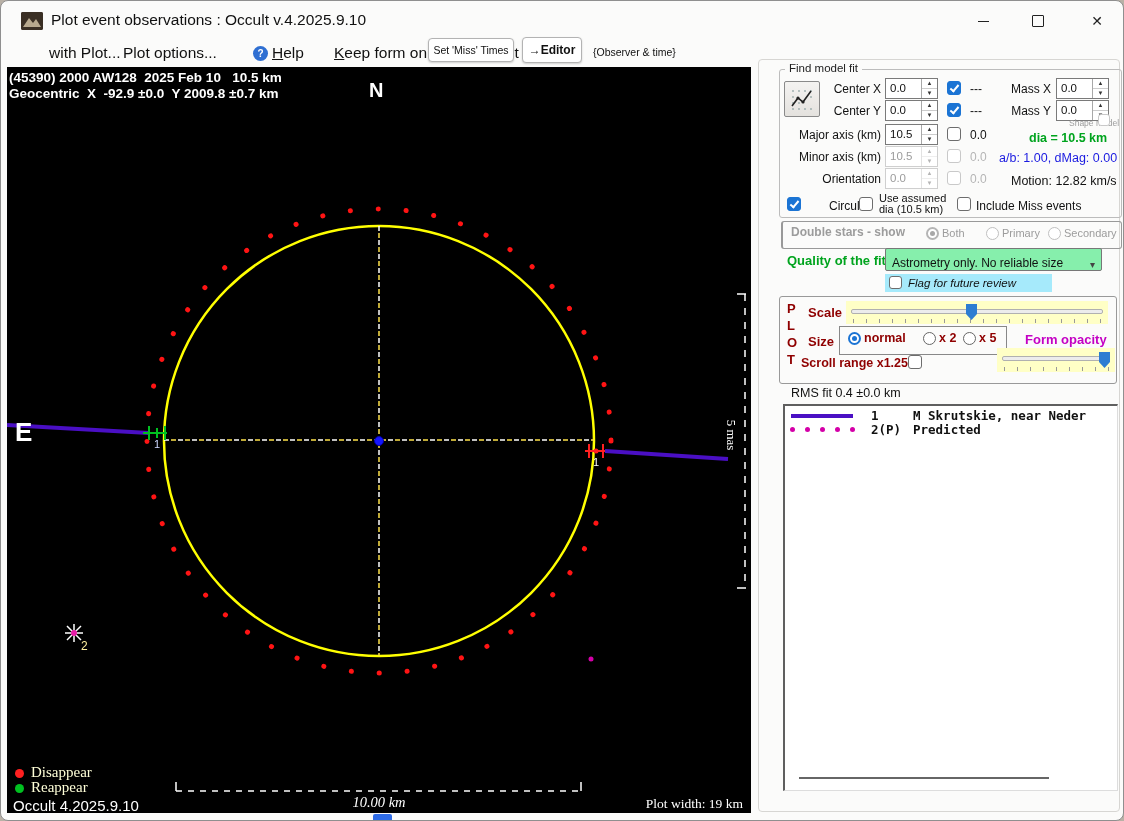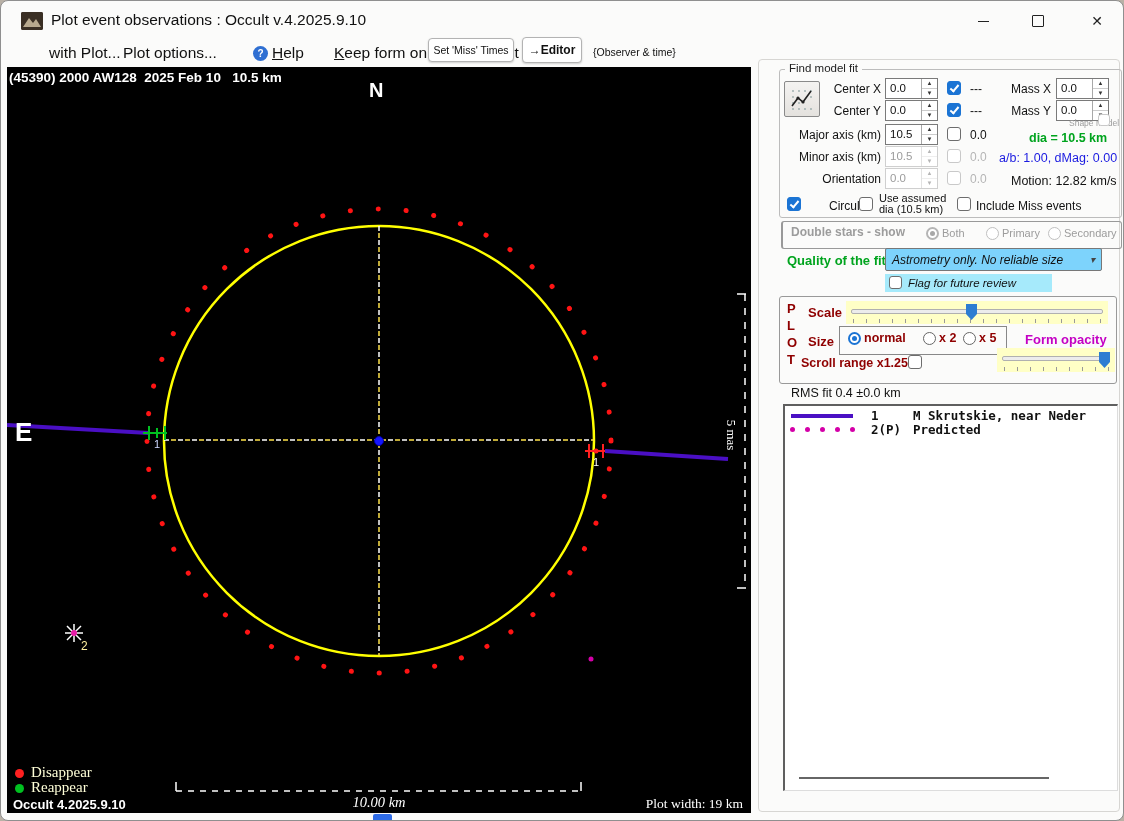--- a/index.html
+++ b/index.html
@@ -46,22 +46,22 @@
   .cb.on::after{content:"";position:absolute;left:4px;top:1px;width:3px;height:7px;border:solid #fff;border-width:0 2px 2px 0;transform:rotate(40deg);}
   .cb.dis{border-color:#c9c9c9;}
   .cb.sm{width:13px;height:13px;}
   .cb.xs{width:12px;height:12px;}
   .radio{position:absolute;width:13px;height:13px;border:1px solid #666;border-radius:50%;background:#fff;box-sizing:border-box;}
   .radio.sel{border-color:#1b74d4;border-width:2px;}
   .radio.sel::after{content:"";position:absolute;left:2px;top:2px;width:5px;height:5px;border-radius:50%;background:#1b74d4;}
   .radio.dis{border-color:#c0c0c0;}
   .radio.sel.dis{border-color:#b5b5b5;}
   .radio.sel.dis::after{background:#a8a8a8;}
-  .combo{position:absolute;background:#7dd3fc;border:1px solid #777;border-radius:2px;display:flex;align-items:center;
-         justify-content:space-between;font-size:12px;color:#111;padding:0 6px;box-sizing:border-box;font-style:italic;}
+  .combo{position:absolute;background:#86efac;border:1px solid #777;border-radius:2px;display:flex;align-items:flex-end;
+         justify-content:space-between;font-size:12px;color:#111;padding:0 6px;box-sizing:border-box;}
   .slider{position:absolute;background:#ffffc6;}
   .slider .track{position:absolute;left:5px;right:5px;top:8px;height:3px;background:#ececec;border:1px solid #b0b0b0;border-radius:2px;}
   .slider .ticks{position:absolute;left:7px;right:6px;bottom:1px;height:4px;
                  background:repeating-linear-gradient(90deg,#999 0 1px,transparent 1px 13px);}
   .slider .thumb{position:absolute;top:3px;width:11px;height:16px;background:#2d7dd2;
                  clip-path:polygon(0 0,100% 0,100% 62%,50% 100%,0 62%);}
   .darkred{color:#8f0000;font-weight:bold;}
   .green{color:#00a41e;font-weight:bold;}
   .blue{color:#1a1ae0;}
   .magenta{color:#c400c4;font-weight:bold;}
@@ -153,33 +153,34 @@
       </g>
 
       <g stroke="#ffffff" stroke-width="1.5">
         <line x1="169" y1="724" x2="574" y2="724" stroke-dasharray="6 6"></line>
         <line x1="169" y1="715" x2="169" y2="724"></line>
         <line x1="574" y1="715" x2="574" y2="724"></line>
       </g>
     </svg>
 
     <div class="ptext" style="left:2px;top:3px;font-size:13.5px;font-weight:bold;">(45390) 2000 AW128  2025 Feb 10   10.5 km</div>
+    <div class="ptext" style="left:2px;top:19px;font-size:13.5px;font-weight:bold;">Geocentric  X  -92.9 ±0.0  Y 2009.8 ±0.7 km</div>
     <div class="ptext" style="left:362px;top:12px;font-size:20px;font-weight:bold;">N</div>
     <div class="ptext" style="left:8px;top:350px;font-size:26px;font-weight:bold;">E</div>
     <div class="ptext" style="left:147px;top:371px;font-size:11px;color:#cfd8ff;">1</div>
     <div class="ptext" style="left:586px;top:389px;font-size:11px;">1</div>
     <div class="ptext" style="left:74px;top:572px;font-size:12px;color:#ffef9e;">2</div>
     <div class="ptext serif" style="left:700px;top:360px;width:48px;text-align:center;font-size:13px;transform:rotate(90deg);">5 mas</div>
     <div class="ptext serif" style="left:297px;top:727px;width:150px;text-align:center;font-size:14.5px;font-style:italic;">10.00 km</div>
     <div class="ptext serif" style="left:556px;top:729px;width:180px;text-align:right;font-size:13.5px;">Plot width: 19 km</div>
     <span class="dot9" style="left:8px;top:702px;background:#ff2020;"></span>
     <div class="ptext serif" style="left:24px;top:697px;font-size:15px;color:#ffffd8;">Disappear</div>
     <span class="dot9" style="left:8px;top:717px;background:#00c020;"></span>
     <div class="ptext serif" style="left:24px;top:712px;font-size:15px;color:#ffffd8;">Reappear</div>
-    <div class="ptext" style="left:6px;top:730px;font-size:13px;font-weight:bold;">Occult 4.2025.9.10</div>
+    <div class="ptext" style="left:6px;top:730px;font-size:15px;font-weight:normal;">Occult 4.2025.9.10</div>
   </div>
 
   <div class="panelbox"></div>
 
   <div class="groupbox" style="left:778px;top:68px;width:341px;height:147px;"></div>
   <div class="grouplabel" style="left:784px;top:61px;">Find model fit</div>
 
   <div class="chartbtn">
     <svg width="26" height="26">
       <g fill="#9aa">

